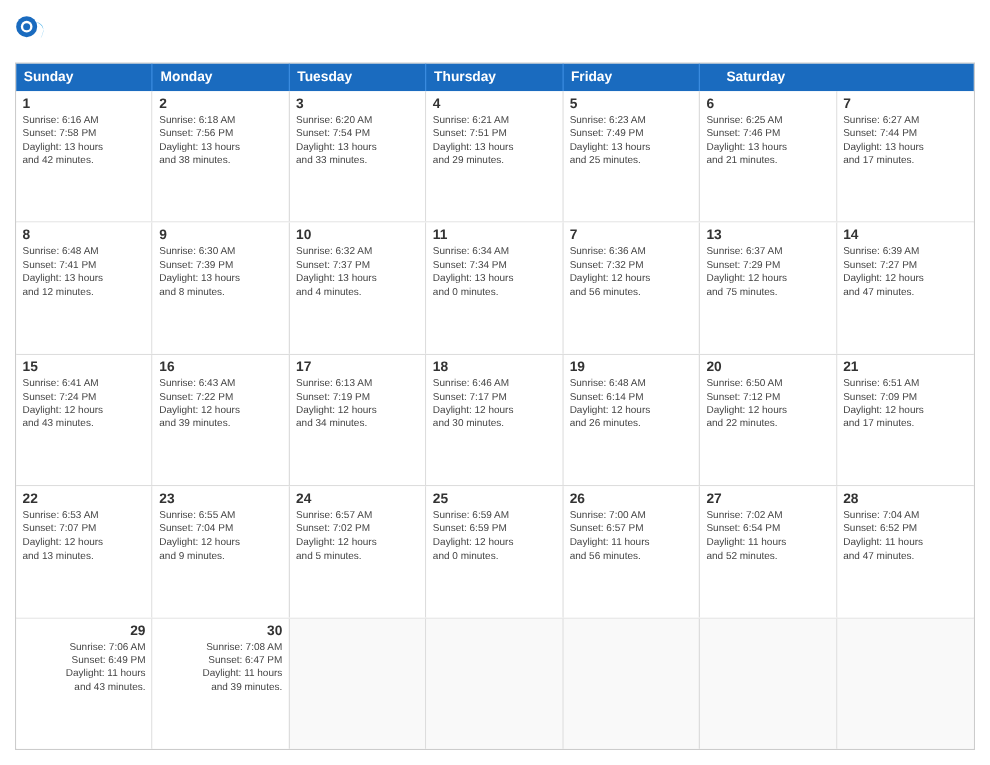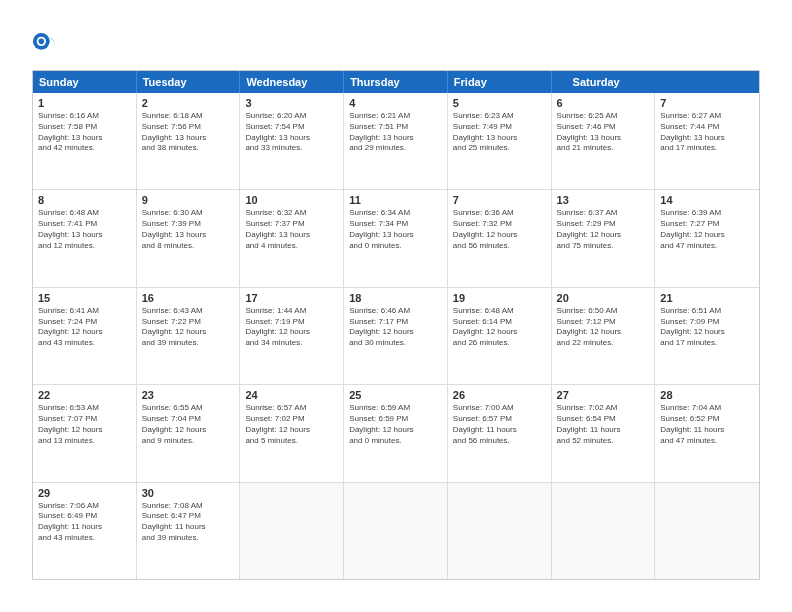--- a/index.html
+++ b/index.html
@@ -6,21 +6,21 @@
     body {
       font-family: Arial, sans-serif;
       background: #fff;
       width: 792px;
       height: 612px;
       overflow: hidden;
     }
     .page {
       width: 792px;
       height: 612px;
-      padding: 32px;
+      padding: 12px;
       display: flex;
       flex-direction: column;
     }
     .header-row {
       display: flex;
       justify-content: space-between;
       align-items: flex-start;
       margin-bottom: 10px;
     }
     .logo {
@@ -77,21 +77,21 @@
       flex: 1;
       display: flex;
       flex-direction: column;
     }
     .cal-row {
       display: grid;
       grid-template-columns: repeat(7, 1fr);
       flex: 1;
       border-bottom: 1px solid #ddd;
     }
-    .cal-row:last-child { border-bottom: none; }
+    .cal-row:last-child { border-bottom: none; text-align: right; }
     .cal-cell {
       padding: 4px 5px;
       border-right: 1px solid #ddd;
       font-size: 8.5px;
       color: #333;
       background: #fff;
       vertical-align: top;
     }
     .cal-cell:last-child { border-right: none; }
     .cal-cell.empty { background: #f9f9f9; }
@@ -127,22 +127,22 @@
     </div>
     <div class="title-block">
       <h1></h1>
       <h2></h2>
     </div>
   </div>
 
   <div class="calendar">
     <div class="cal-header">
     <div class="cal-header-cell">Sunday</div>
+        <div class="cal-header-cell">Monday</div>
         <div class="cal-header-cell">Tuesday</div>
-        <div class="cal-header-cell">Wednesday</div>
         <div class="cal-header-cell">Thursday</div>
         <div class="cal-header-cell">Friday</div>
         <div class="cal-header-cell">Saturday</div>
       </div>
     <div class="cal-body">
     <div class="cal-row">
           <div class="cal-cell">
             <span class="day-num">1</span>
             <span class="cell-line">Sunrise: 6:16 AM</span>
             <span class="cell-line">Sunset: 7:58 PM</span>
@@ -253,21 +253,21 @@
           </div>
           <div class="cal-cell">
             <span class="day-num">16</span>
             <span class="cell-line">Sunrise: 6:43 AM</span>
             <span class="cell-line">Sunset: 7:22 PM</span>
             <span class="cell-line">Daylight: 12 hours</span>
             <span class="cell-line">and 39 minutes.</span>
           </div>
           <div class="cal-cell">
             <span class="day-num">17</span>
-            <span class="cell-line">Sunrise: 1:44 AM</span>
+            <span class="cell-line">Sunrise: 6:13 AM</span>
             <span class="cell-line">Sunset: 7:19 PM</span>
             <span class="cell-line">Daylight: 12 hours</span>
             <span class="cell-line">and 34 minutes.</span>
           </div>
           <div class="cal-cell">
             <span class="day-num">18</span>
             <span class="cell-line">Sunrise: 6:46 AM</span>
             <span class="cell-line">Sunset: 7:17 PM</span>
             <span class="cell-line">Daylight: 12 hours</span>
             <span class="cell-line">and 30 minutes.</span>

